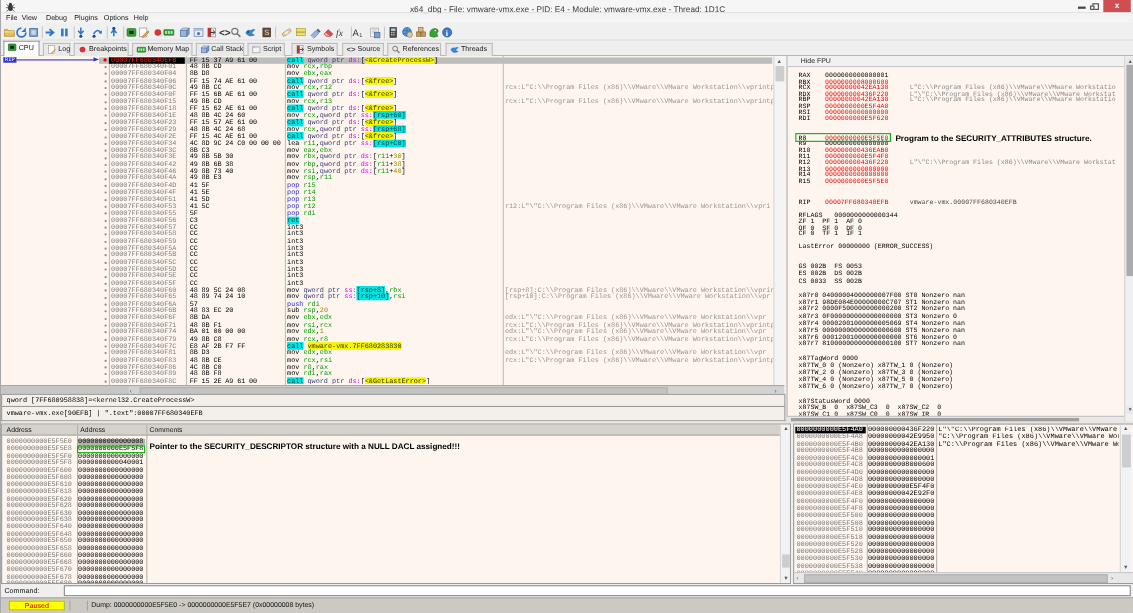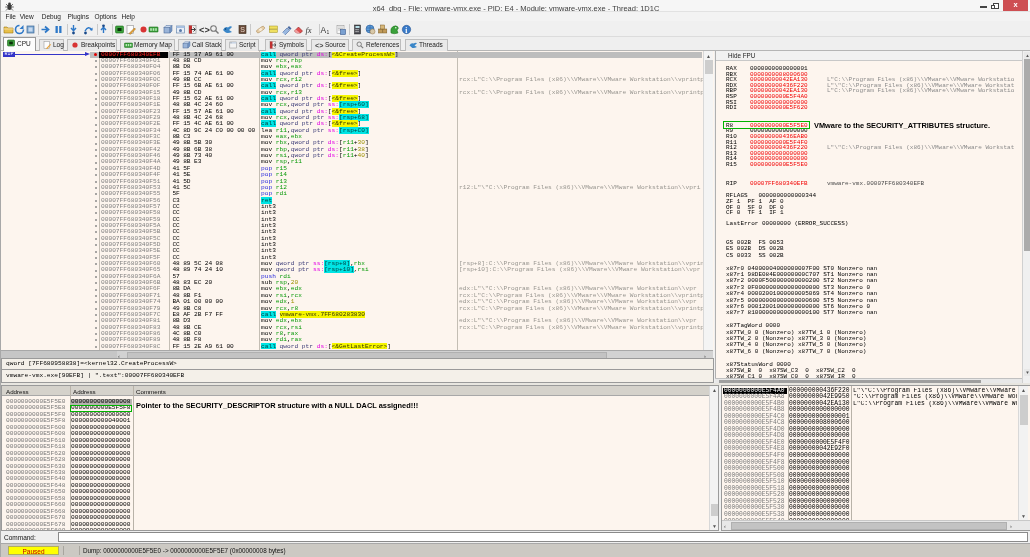--- a/index.html
+++ b/index.html
@@ -564,21 +564,21 @@
 <div class="abs" style="left:714px;top:51px;width:316px;height:334px;background:#fdf5ee;border-left:1px solid #b0b0b0;overflow:hidden" id="regs">
 <div class="abs" style="left:0;top:0;width:316px;height:10px;background:#f1f1f1;border-bottom:1px solid #c8c8c8;font-size:6.3px;color:#222;padding-left:12px;line-height:10px;font-family:'Liberation Sans',sans-serif">Hide FPU</div>
 <div class="rl" style="left:10px;top:14.9px"><span style="color:#000">RAX&nbsp;</span><span style="position:absolute;left:24px;color:#000">0000000000000001</span></div>
 <div class="rl" style="left:10px;top:20.5px"><span style="color:#000">RBX&nbsp;</span><span style="position:absolute;left:24px;color:#f20000">0000000008000600</span></div>
 <div class="rl" style="left:10px;top:26.1px"><span style="color:#000">RCX&nbsp;</span><span style="position:absolute;left:24px;color:#f20000">00000000042EA130</span><span style="position:absolute;left:101px;color:#8a8a8a;font-weight:normal;font-family:'Liberation Mono',monospace;font-size:6px;white-space:pre">L"C:\\Program Files (x86)\\VMware\\VMware Workstatio</span></div>
 <div class="rl" style="left:10px;top:31.7px"><span style="color:#000">RDX&nbsp;</span><span style="position:absolute;left:24px;color:#f20000">000000000436F220</span><span style="position:absolute;left:101px;color:#8a8a8a;font-weight:normal;font-family:'Liberation Mono',monospace;font-size:6px;white-space:pre">L"\"C:\\Program Files (x86)\\VMware\\VMware Workstat</span></div>
 <div class="rl" style="left:10px;top:37.3px"><span style="color:#000">RBP&nbsp;</span><span style="position:absolute;left:24px;color:#f20000">00000000042EA130</span><span style="position:absolute;left:101px;color:#8a8a8a;font-weight:normal;font-family:'Liberation Mono',monospace;font-size:6px;white-space:pre">L"C:\\Program Files (x86)\\VMware\\VMware Workstatio</span></div>
 <div class="rl" style="left:10px;top:42.9px"><span style="color:#000">RSP&nbsp;</span><span style="position:absolute;left:24px;color:#f20000">0000000000E5F4A0</span></div>
 <div class="rl" style="left:10px;top:48.5px"><span style="color:#000">RSI&nbsp;</span><span style="position:absolute;left:24px;color:#f20000">0000000000000000</span></div>
 <div class="rl" style="left:10px;top:54.1px"><span style="color:#000">RDI&nbsp;</span><span style="position:absolute;left:24px;color:#f20000">0000000000E5F620</span></div>
-<div class="rl" style="left:10px;top:71.5px"><span style="color:#000">R8&nbsp;&nbsp;</span><span style="position:absolute;left:24px;color:#f20000">0000000000E5F5E0</span><span style="position:absolute;left:88px;color:#000;font-weight:bold;font-family:'Liberation Sans',sans-serif;font-size:7.4px;white-space:pre">VMware to the SECURITY_ATTRIBUTES structure.</span></div>
+<div class="rl" style="left:10px;top:71.5px"><span style="color:#000">R8&nbsp;&nbsp;</span><span style="position:absolute;left:24px;color:#f20000">0000000000E5F5E0</span><span style="position:absolute;left:88px;color:#000;font-weight:bold;font-family:'Liberation Sans',sans-serif;font-size:7.4px;white-space:pre">Program to the SECURITY_ATTRIBUTES structure.</span></div>
 <div class="rl" style="left:10px;top:77.3px"><span style="color:#000">R9&nbsp;&nbsp;</span><span style="position:absolute;left:24px;color:#000">0000000000000000</span></div>
 <div class="rl" style="left:10px;top:82.9px"><span style="color:#000">R10&nbsp;</span><span style="position:absolute;left:24px;color:#f20000">000000000436EAB0</span></div>
 <div class="rl" style="left:10px;top:88.5px"><span style="color:#000">R11&nbsp;</span><span style="position:absolute;left:24px;color:#f20000">0000000000E5F4F0</span></div>
 <div class="rl" style="left:10px;top:94.1px"><span style="color:#000">R12&nbsp;</span><span style="position:absolute;left:24px;color:#f20000">000000000436F220</span><span style="position:absolute;left:101px;color:#8a8a8a;font-weight:normal;font-family:'Liberation Mono',monospace;font-size:6px;white-space:pre">L"\"C:\\Program Files (x86)\\VMware\\VMware Workstat</span></div>
 <div class="rl" style="left:10px;top:99.7px"><span style="color:#000">R13&nbsp;</span><span style="position:absolute;left:24px;color:#f20000">0000000000000000</span></div>
 <div class="rl" style="left:10px;top:105.3px"><span style="color:#000">R14&nbsp;</span><span style="position:absolute;left:24px;color:#f20000">0000000000000000</span></div>
 <div class="rl" style="left:10px;top:110.9px"><span style="color:#000">R15&nbsp;</span><span style="position:absolute;left:24px;color:#f20000">0000000000E5F5E0</span></div>
 <div class="rl" style="left:10px;top:129.9px"><span style="color:#000">RIP&nbsp;</span><span style="position:absolute;left:24px;color:#f20000">00007FF680340EFB</span><span style="position:absolute;left:101px;color:#4a4a4a;font-weight:normal;font-family:'Liberation Mono',monospace;font-size:6px;white-space:pre">vmware-vmx.00007FF680340EFB</span></div>
 <div class="abs" style="left:7px;top:70.1px;width:87px;height:7.6px;border:1px solid #00b400"></div>
 <div class="rl" style="left:10px;top:141.9px;color:#000">RFLAGS&nbsp;&nbsp;&nbsp;0000000000000344</div>

